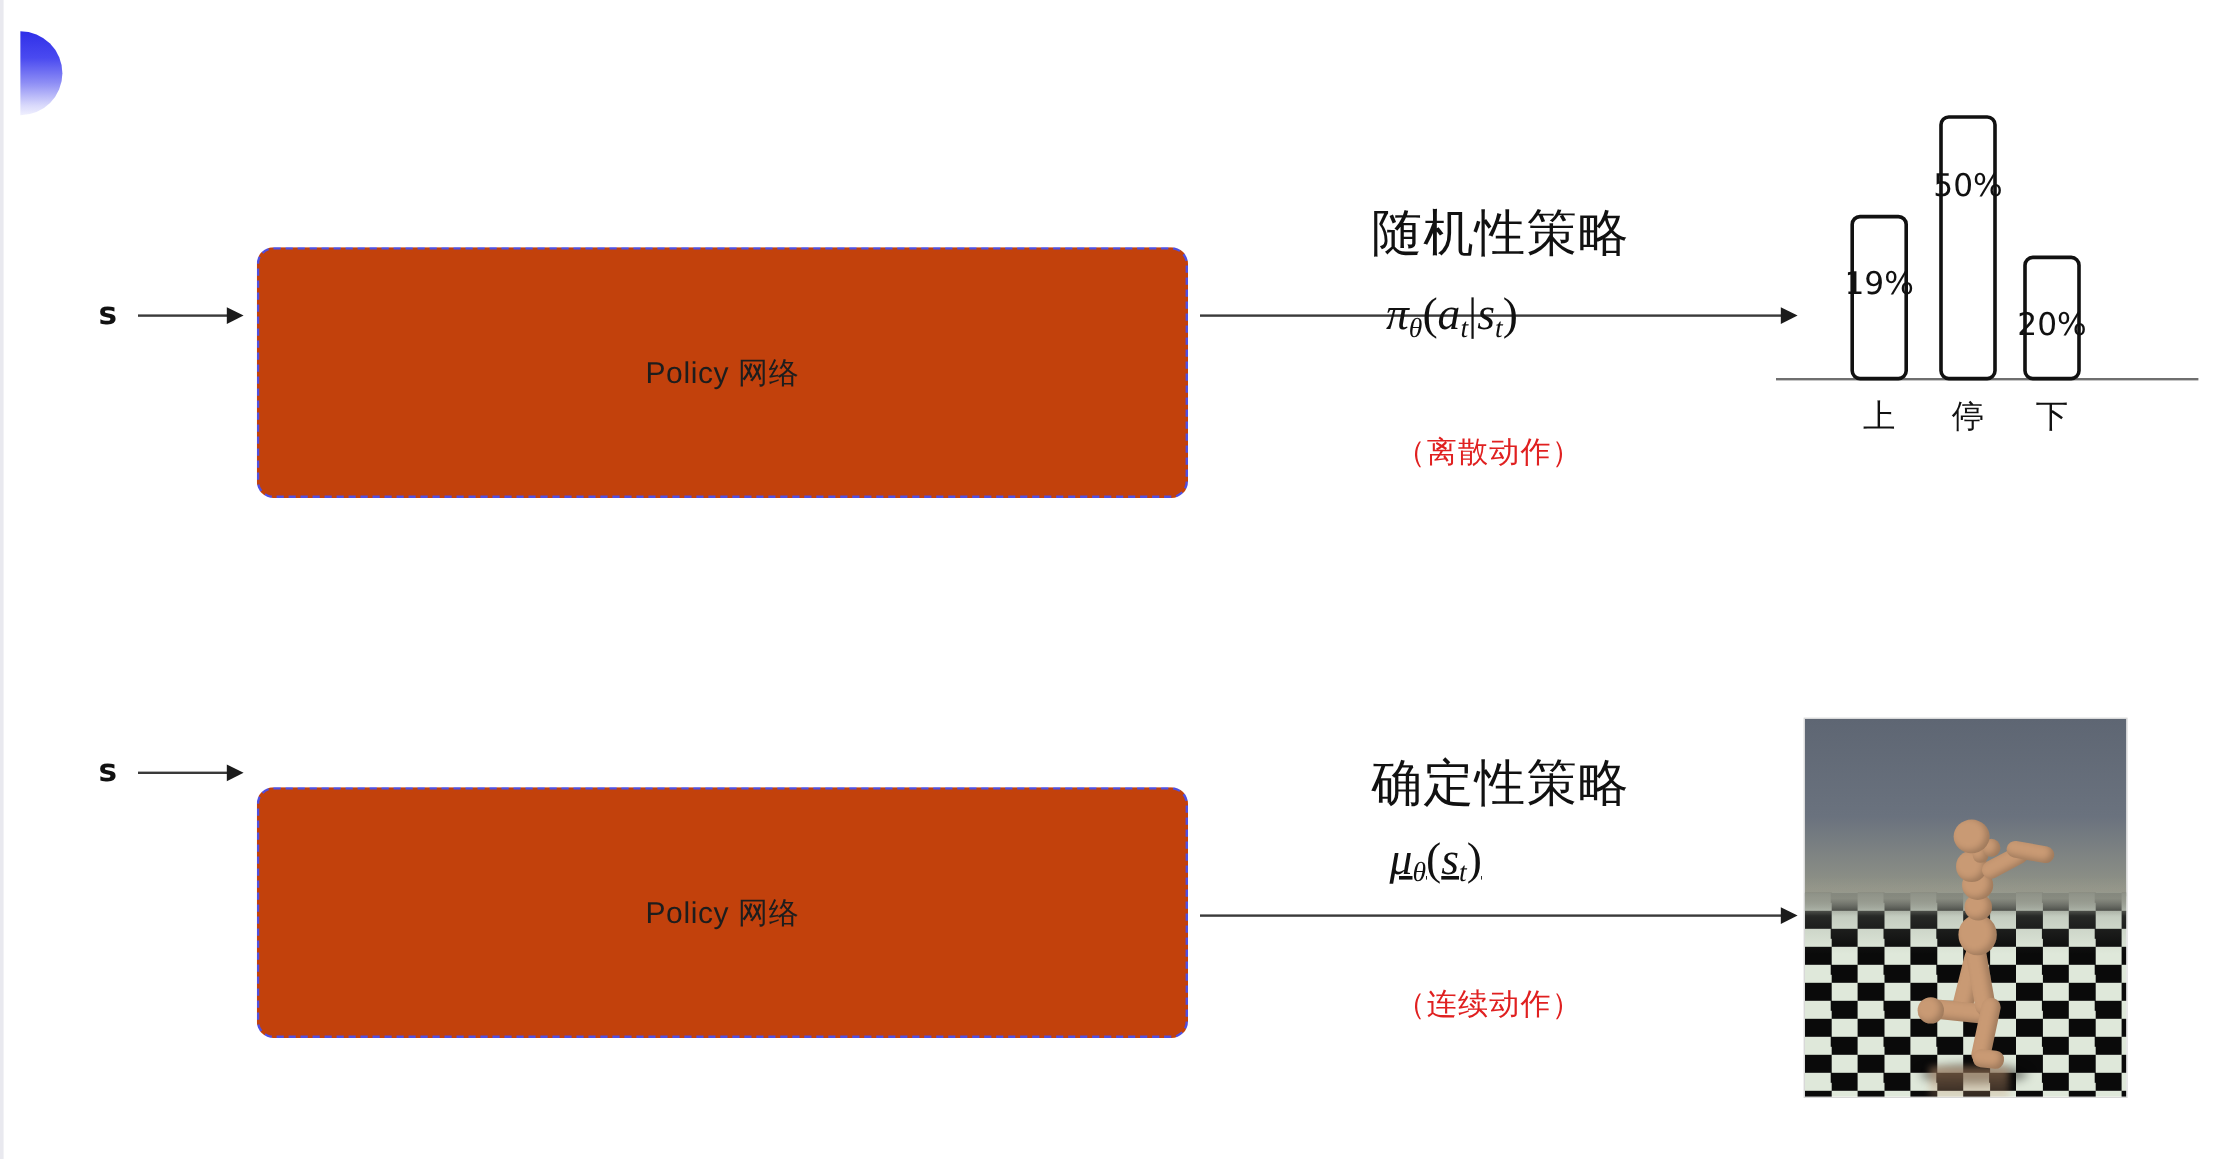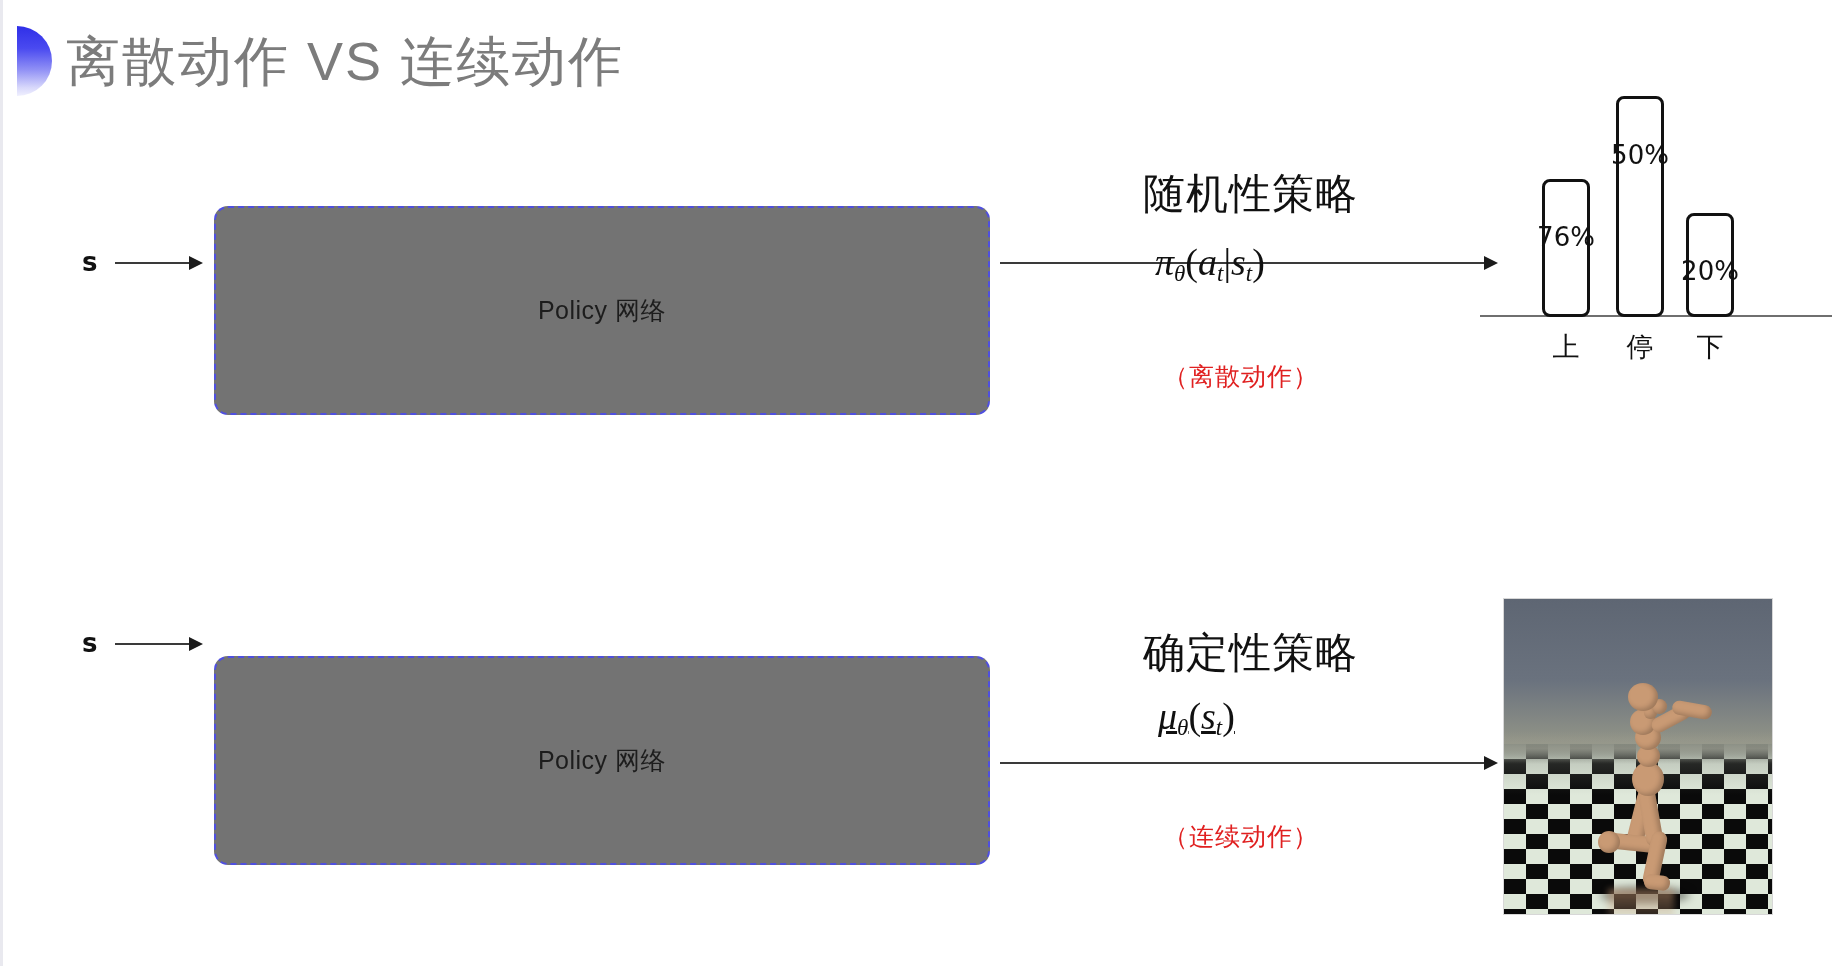--- a/index.html
+++ b/index.html
@@ -31,21 +31,21 @@
   .arrow-head{
     position:absolute;width:0;height:0;
     border-left:14px solid #1b1b1b;
     border-top:7px solid transparent;
     border-bottom:7px solid transparent;
   }
   .policy-box{
     position:absolute;
     border:2.5px dashed #4f4fe0;
     border-radius:14px;
-    background:#737373;
+    background:#c2410c;
     display:flex;align-items:center;justify-content:center;
   }
   .policy-label{font-size:25px;color:#1d1d1d;letter-spacing:.5px;}
 
   .policy-name{
     position:absolute;font-size:42px;color:#111;white-space:nowrap;letter-spacing:1px;
   }
   .formula{
     position:absolute;white-space:nowrap;color:#111;
     font-family:"Liberation Serif","DejaVu Serif",serif;
@@ -130,21 +130,20 @@
   }
 </style>
 </head>
 <body>
 
 <div class="slide">
 
   <div class="edge-left"></div>
 
   <div class="title-crescent"></div>
-  <div class="title-text">离散动作 VS 连续动作</div>
 
   <div class="s-label" style="left:82px;top:247px;">s</div>
   <div class="arrow-line" style="left:115px;top:262px;width:80px;"></div>
   <div class="arrow-head" style="left:189px;top:256px;"></div>
 
   <div class="policy-box" style="left:214px;top:206px;width:772px;height:205px;">
     <span class="policy-label">Policy 网络</span>
   </div>
 
   <div class="arrow-line" style="left:1000px;top:262px;width:490px;"></div>
@@ -155,21 +154,21 @@
   <div class="formula" style="left:1155px;top:240px;">
     <span>π</span><span class="sub">θ</span><span class="paren">(</span><span>a</span><span class="sub">t</span><span class="paren">|</span><span>s</span><span class="sub">t</span><span class="paren">)</span>
   </div>
 
   <div class="red-note" style="left:1163px;top:360px;">（离散动作）</div>
 
   <div class="chart">
     <div class="baseline"></div>
 
     <div class="bar" style="left:62px;width:48px;height:138px;"></div>
-    <div class="bar-value" style="left:42px;top:114px;width:88px;">76%</div>
+    <div class="bar-value" style="left:42px;top:114px;width:88px;">19%</div>
     <div class="bar-cat" style="left:42px;width:88px;">上</div>
 
     <div class="bar" style="left:136px;width:48px;height:221px;"></div>
     <div class="bar-value" style="left:116px;top:32px;width:88px;">50%</div>
     <div class="bar-cat" style="left:116px;width:88px;">停</div>
 
     <div class="bar" style="left:206px;width:48px;height:104px;"></div>
     <div class="bar-value" style="left:186px;top:148px;width:88px;">20%</div>
     <div class="bar-cat" style="left:186px;width:88px;">下</div>
   </div>

